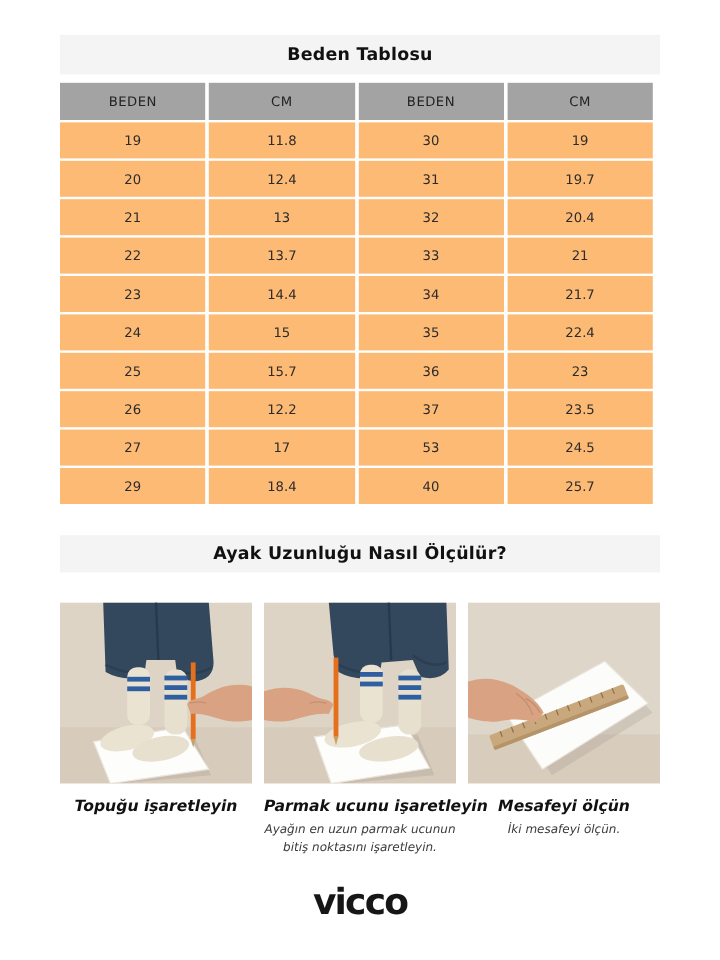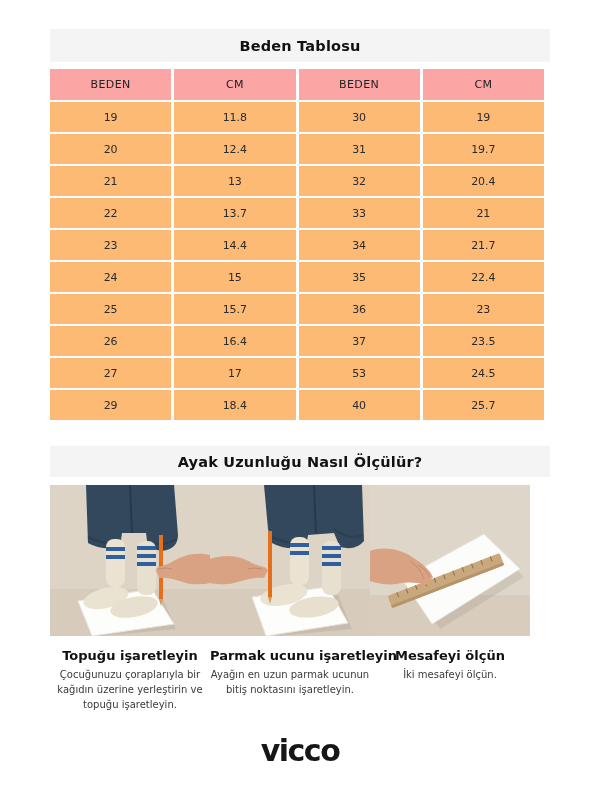--- a/index.html
+++ b/index.html
@@ -24,40 +24,40 @@
     letter-spacing: 0.2px;
   }
 
   table.size-table {
     width: 100%;
     border-collapse: separate;
     border-spacing: 3px 2px;
     margin: 5px -3px 0;
   }
   table.size-table th {
-    background: #fca5a5;
+    background: #a3a3a3;
     height: 31px;
     font-size: 11px;
     font-weight: normal;
     color: #222;
     letter-spacing: 0.4px;
     text-align: center;
     width: 25%;
   }
   table.size-table td {
     background: #fdba74;
     height: 30px;
     text-align: center;
     font-size: 11px;
     color: #2b2b2b;
   }
 
   .measure-bar { margin-top: 24px; height: 31px; }
 
-  .steps { display: flex; gap: 0; margin-top: 8px; }
+  .steps { display: flex; gap: 10px; margin-top: 25px; font-style: italic; }
   .step { width: 160px; flex: 0 0 160px; }
   .photo { width: 160px; height: 151px; display: block; }
   .step-title {
     text-align: center;
     font-weight: bold;
     font-size: 13px;
     color: #111;
     margin-top: 12px;
     white-space: nowrap;
   }
@@ -134,21 +134,21 @@
           <td>22.4</td>
         </tr>
         <tr>
           <td>25</td>
           <td>15.7</td>
           <td>36</td>
           <td>23</td>
         </tr>
         <tr>
           <td>26</td>
-          <td>16.4</td>
+          <td>12.2</td>
           <td>37</td>
           <td>23.5</td>
         </tr>
         <tr>
           <td>27</td>
           <td>17</td>
           <td>53</td>
           <td>24.5</td>
         </tr>
         <tr>
@@ -192,21 +192,20 @@
         <g>
           <rect x="109" y="50" width="4" height="64" fill="#e56f1a"></rect>
           <polygon points="109,114 113,114 111,121" fill="#caa06a"></polygon>
         </g>
         <g>
           <path d="M160,70 C142,66 130,72 120,78 C112,82 108,80 106,85 L109,93 C118,92 126,95 136,98 C148,101 160,98 160,98 Z" fill="#d9a283"></path>
           <path d="M108,84 Q116,82 122,84" stroke="#c08d6e" stroke-width="1" fill="none"></path>
         </g>
       </svg>
       <div class="step-title">Topuğu işaretleyin</div>
-      <div class="step-desc">Çocuğunuzu çoraplarıyla bir kağıdın üzerine yerleştirin ve topuğu işaretleyin.</div>
     </div>
 
     <div class="step">
       <svg class="photo" viewBox="0 0 160 151">
         <rect width="160" height="151" fill="#ddd4c5"></rect>
         <rect y="104" width="160" height="47" fill="#d7cbbb"></rect>
         <polygon points="52,122 128,110 142,144 66,151" fill="rgba(0,0,0,0.07)"></polygon>
         <polygon points="42,112 118,102 138,138 56,151" fill="#fdfdfc" stroke="#e9e5dc" stroke-width="1"></polygon>
         <g>
           <path d="M54,0 L152,0 L154,56 Q146,66 130,62 L124,48 L98,50 L96,62 Q76,66 62,58 L58,44 Z" fill="#34485d"></path>

